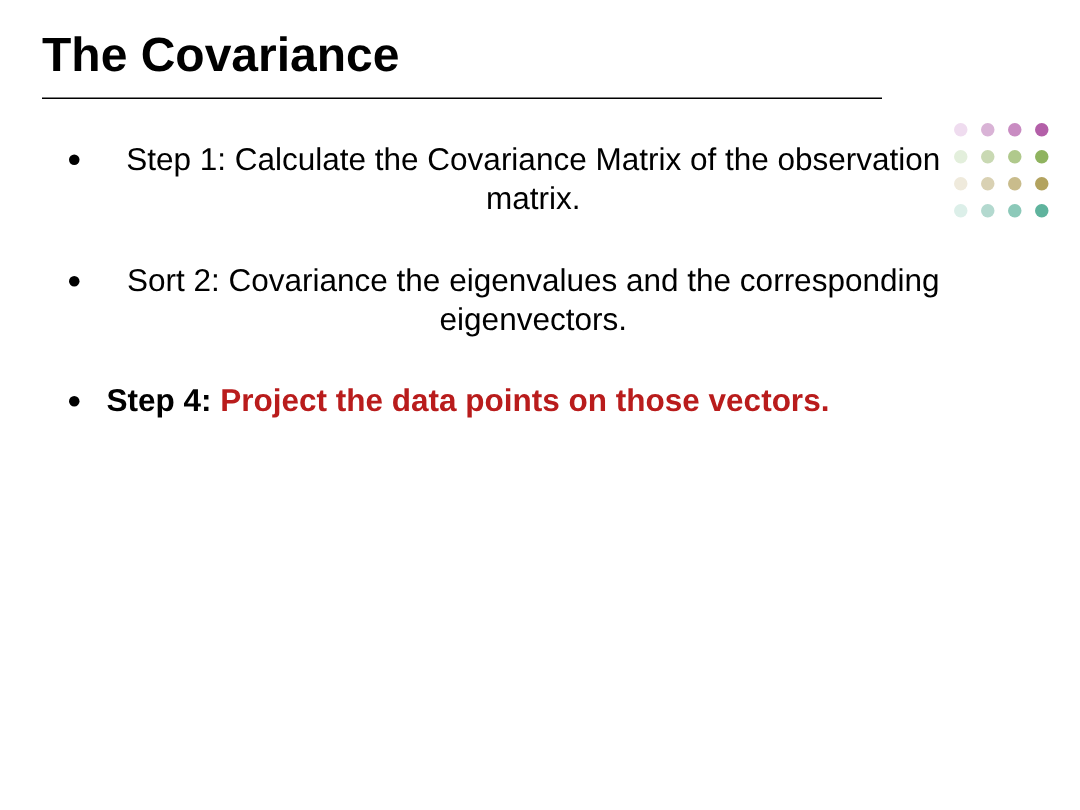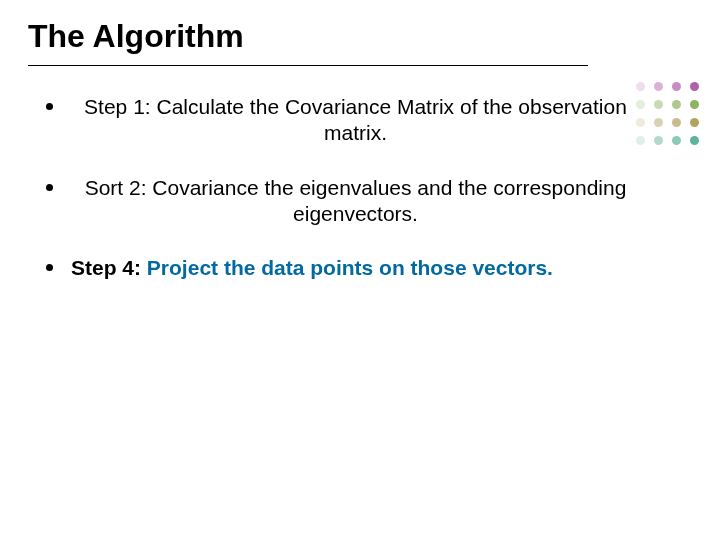--- a/index.html
+++ b/index.html
@@ -51,21 +51,21 @@
     border-radius: 50%;
     flex: 0 0 7px;
     margin-top: 9px;
     margin-right: 18px;
   }
   .bullet-text {
     font-size: 21px;
     line-height: 1.25;
   }
   .highlight {
-    color: #0369a1;
+    color: #b91c1c;
     font-weight: bold;
   }
   
   .dots {
     position: absolute;
     top: 82px;
     right: 16px;
     display: grid;
     grid-template-columns: repeat(4, 14px);
     grid-template-rows: repeat(4, 14px);
@@ -77,21 +77,21 @@
     border-radius: 50%;
     display: block;
   }
 </style>
 </head>
 <body>
 
 <div class="slide">
 
   <div class="title-block">
-    <h1>The Algorithm</h1>
+    <h1>The Covariance</h1>
   </div>
   <hr class="title-rule">
 
   <div class="dots">
       <span style="background: rgb(239, 220, 239);"></span>
       <span style="background: rgb(217, 179, 214);"></span>
       <span style="background: rgb(201, 140, 194);"></span>
       <span style="background: rgb(179, 95, 168);"></span>
       <span style="background: rgb(227, 239, 220);"></span>
       <span style="background: rgb(201, 217, 179);"></span>

